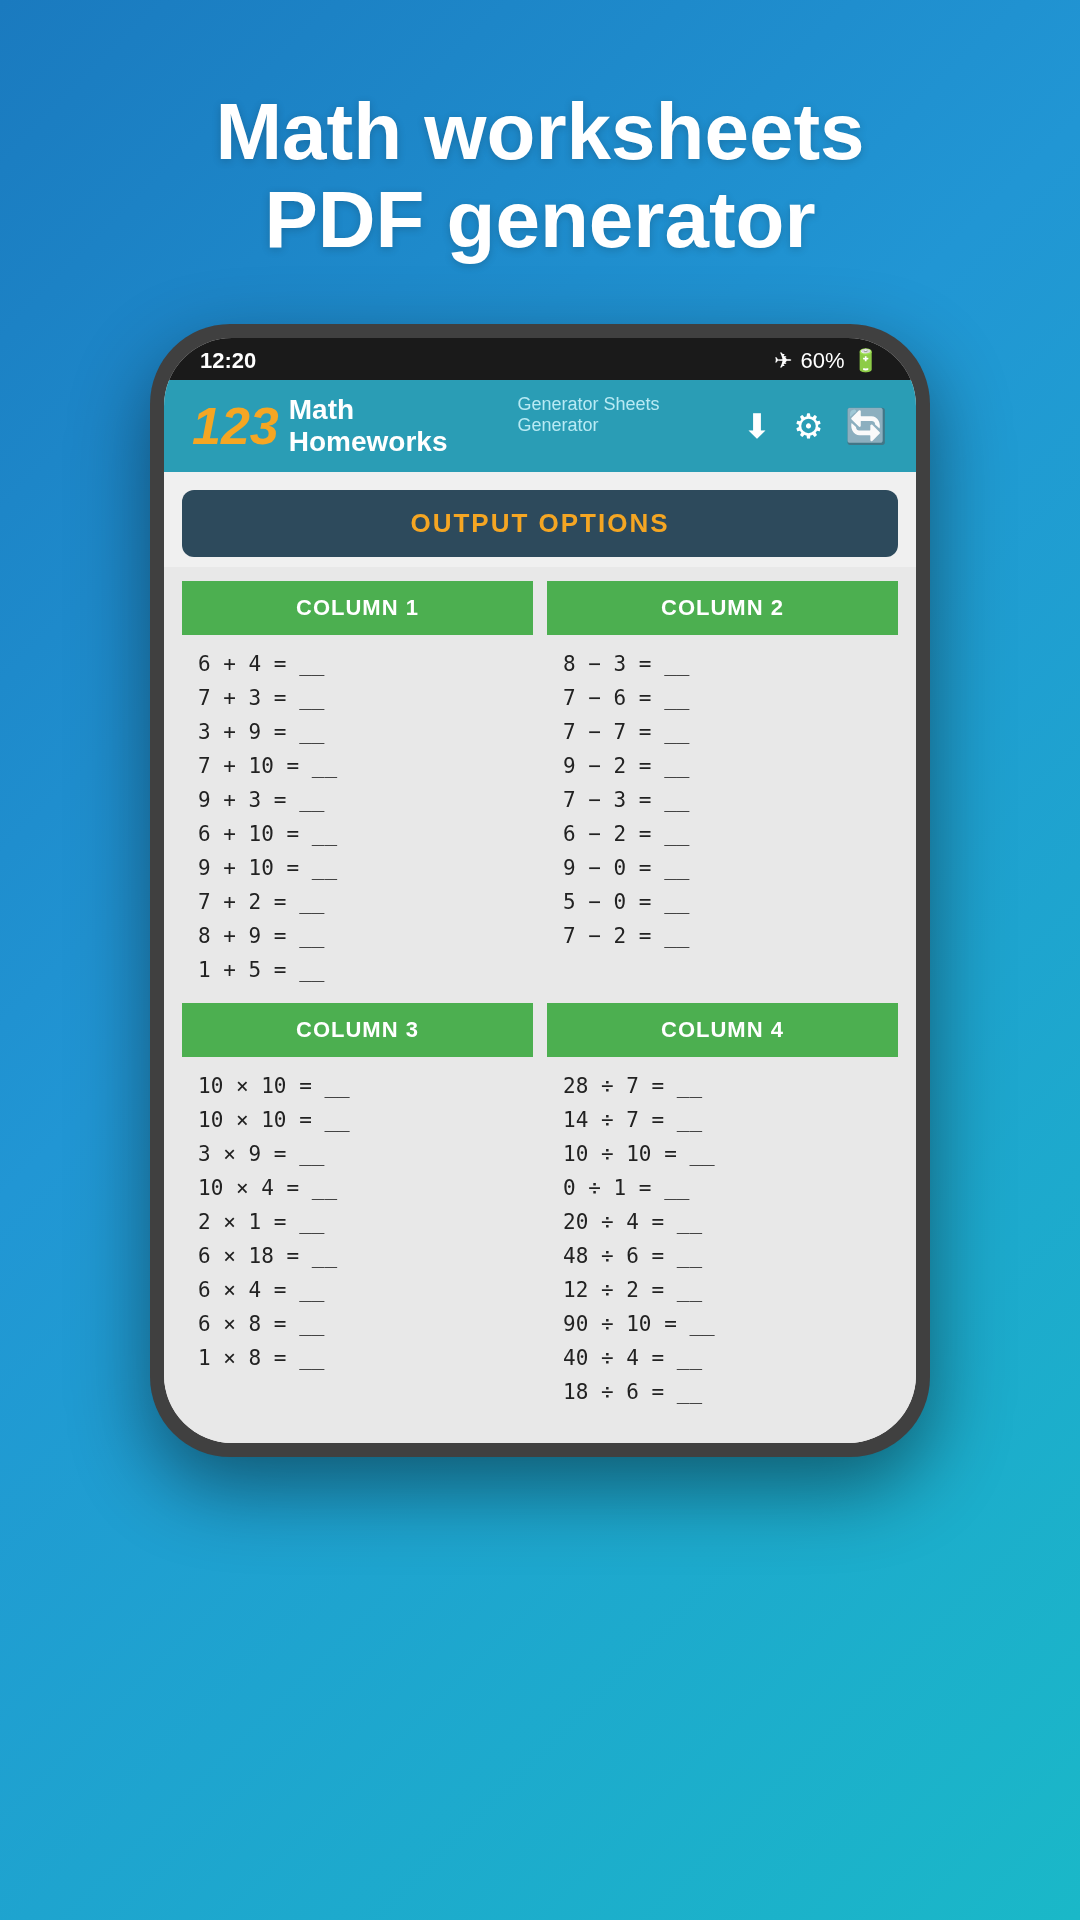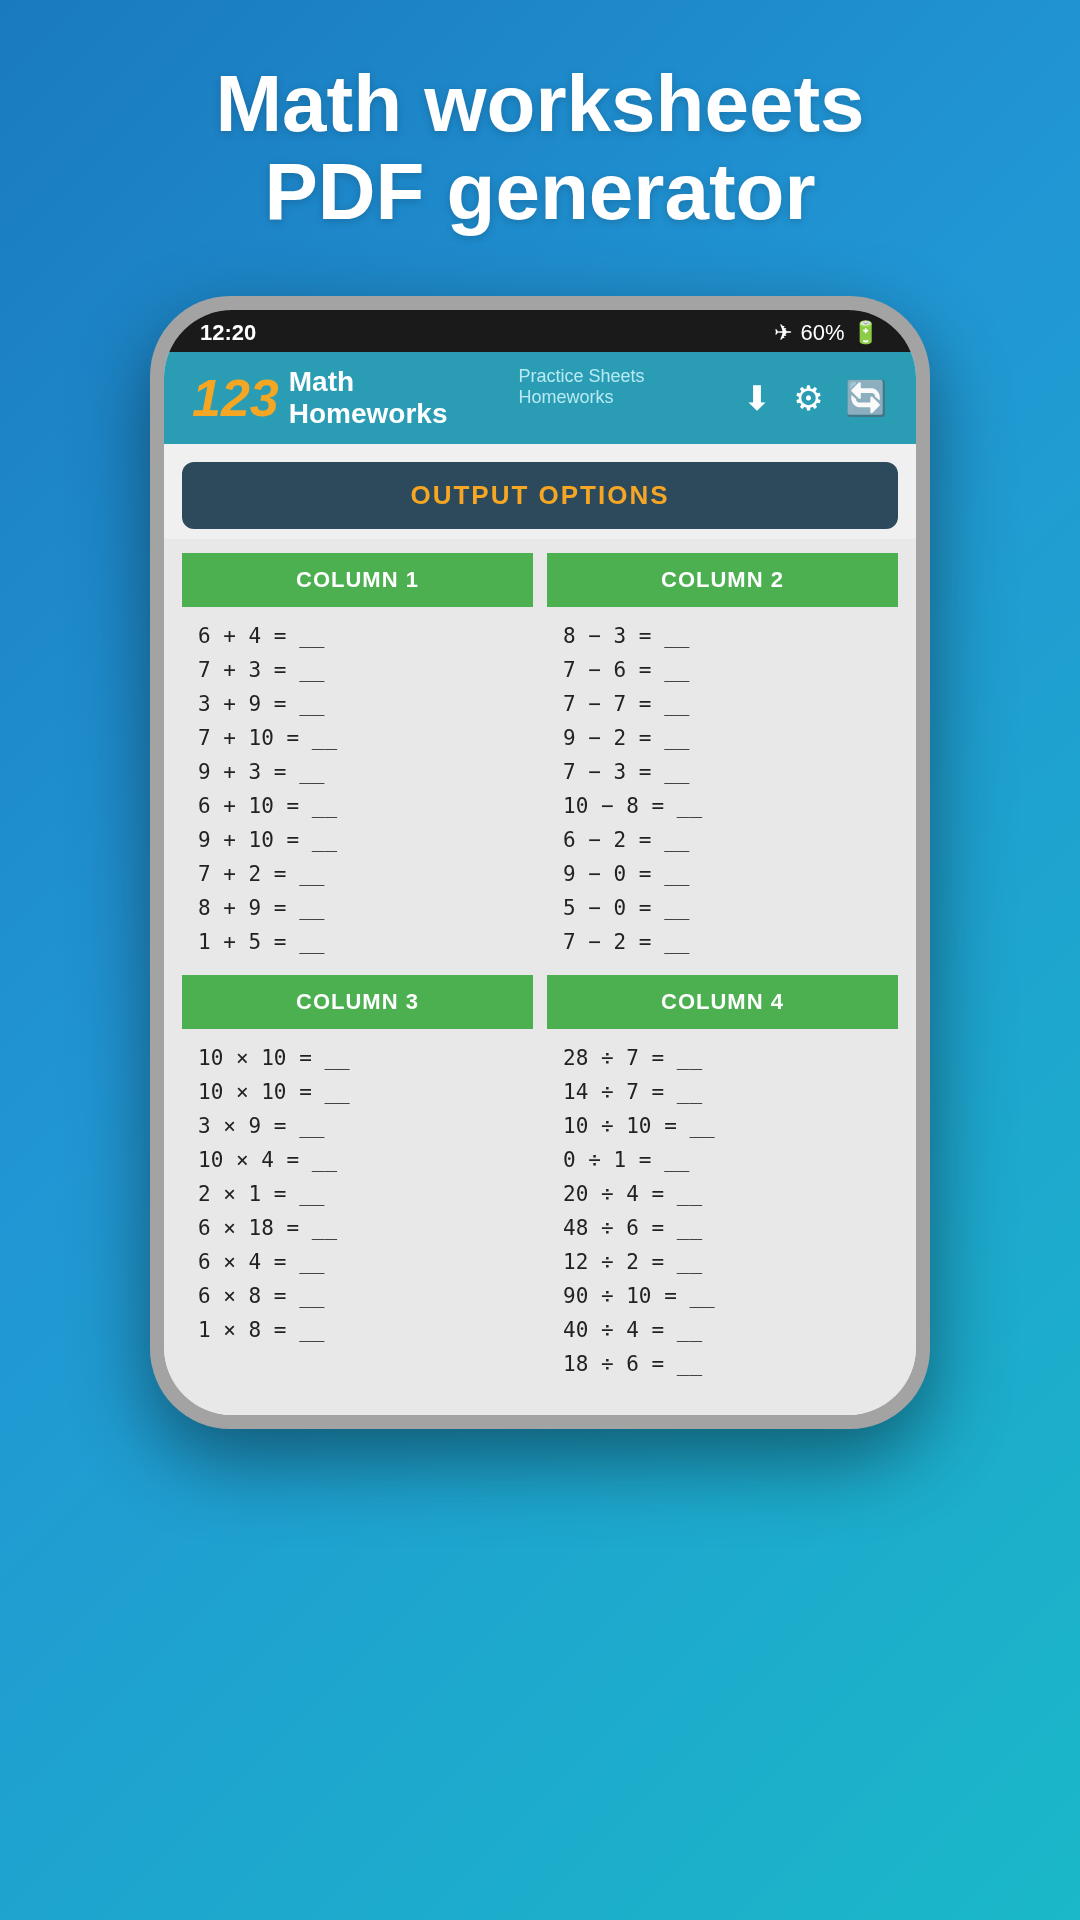--- a/index.html
+++ b/index.html
@@ -11,28 +11,28 @@
       flex-direction: column;
       align-items: center;
       font-family: 'Arial', sans-serif;
       overflow: hidden;
     }
     .page-title {
       color: white;
       font-size: 80px;
       font-weight: 900;
       text-align: center;
-      margin-top: 60px;
+      margin-top: 88px;
       line-height: 1.1;
       text-shadow: 0 2px 8px rgba(0,0,0,0.18);
     }
     .phone-wrapper {
       margin-top: 60px;
       width: 780px;
-      background: #a3a3a3;
+      background: #404040;
       border-radius: 80px;
       padding: 14px;
       box-shadow: 0 30px 80px rgba(0,0,0,0.45);
       position: relative;
     }
     .phone-inner {
       background: #f0f0f0;
       border-radius: 68px;
       overflow: hidden;
     }
@@ -139,21 +139,21 @@
         <span>60%</span>
         <span>🔋</span>
       </span>
     </div>
 
     <div class="app-header">
       <div class="app-logo-area">
         <span class="app-logo-num">123</span>
         <div class="app-title-area">
           <span class="app-title">Math Homeworks</span>
-          <span class="app-subtitle">Practice Sheets Homeworks</span>
+          <span class="app-subtitle">Generator Sheets Generator</span>
         </div>
       </div>
       <div class="app-icons">
         <span class="app-icon">⬇</span>
         <span class="app-icon">⚙</span>
         <span class="app-icon">🔄</span>
       </div>
     </div>
 
     <div class="output-options-bar">
@@ -179,21 +179,20 @@
             </ul>
         </div>
         <div class="column-section">
           <div class="column-header">COLUMN 2</div>
           <ul class="math-list" id="col2-list">
               <li class="math-item">8 − 3 = __</li>
               <li class="math-item">7 − 6 = __</li>
               <li class="math-item">7 − 7 = __</li>
               <li class="math-item">9 − 2 = __</li>
               <li class="math-item">7 − 3 = __</li>
-              <li class="math-item">10 − 8 = __</li>
               <li class="math-item">6 − 2 = __</li>
               <li class="math-item">9 − 0 = __</li>
               <li class="math-item">5 − 0 = __</li>
               <li class="math-item">7 − 2 = __</li>
             </ul>
         </div>
       </div>
 
       <div class="columns-row">
         <div class="column-section">

